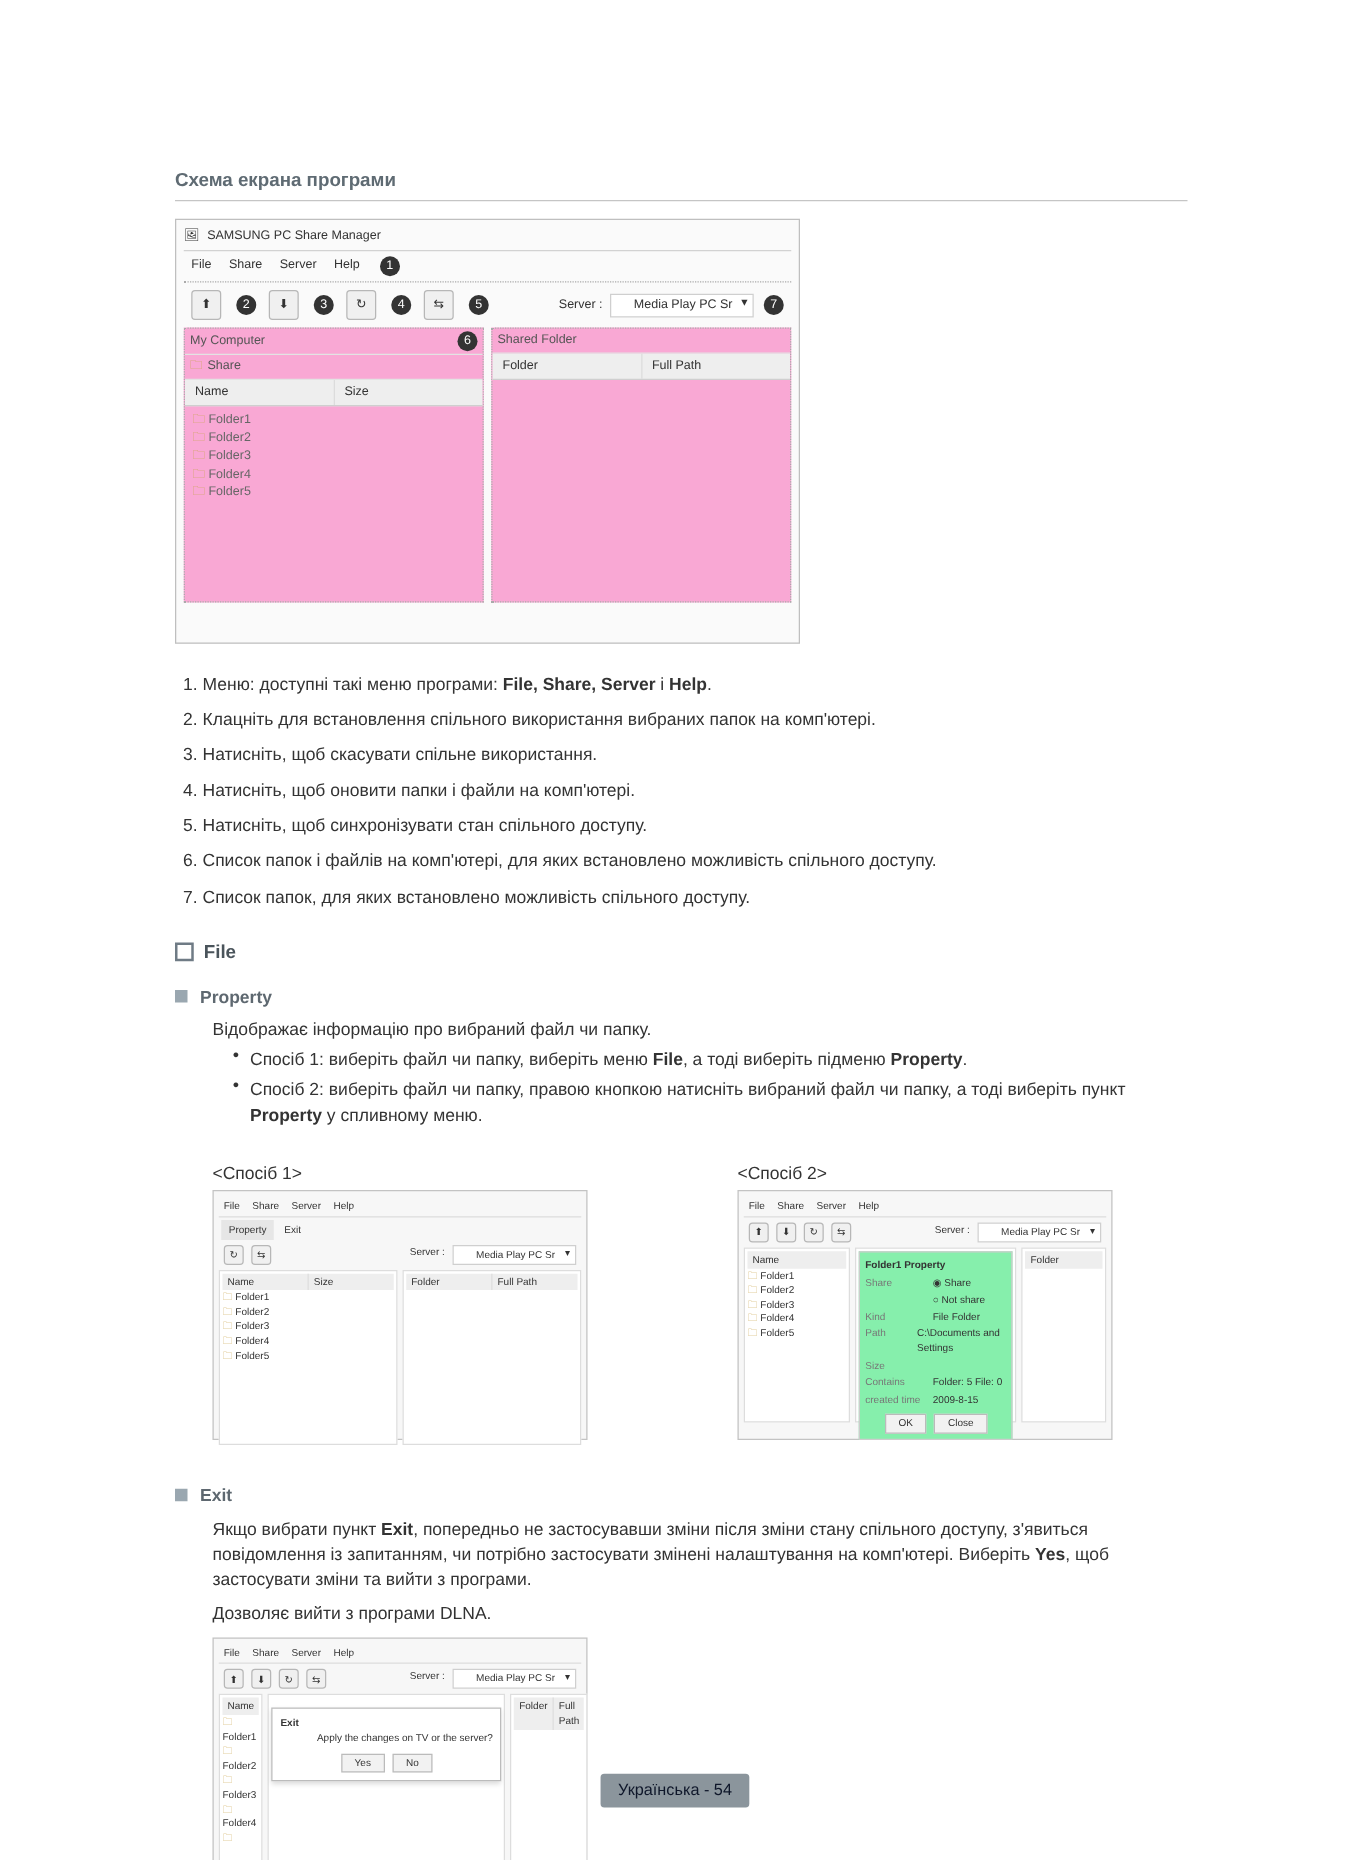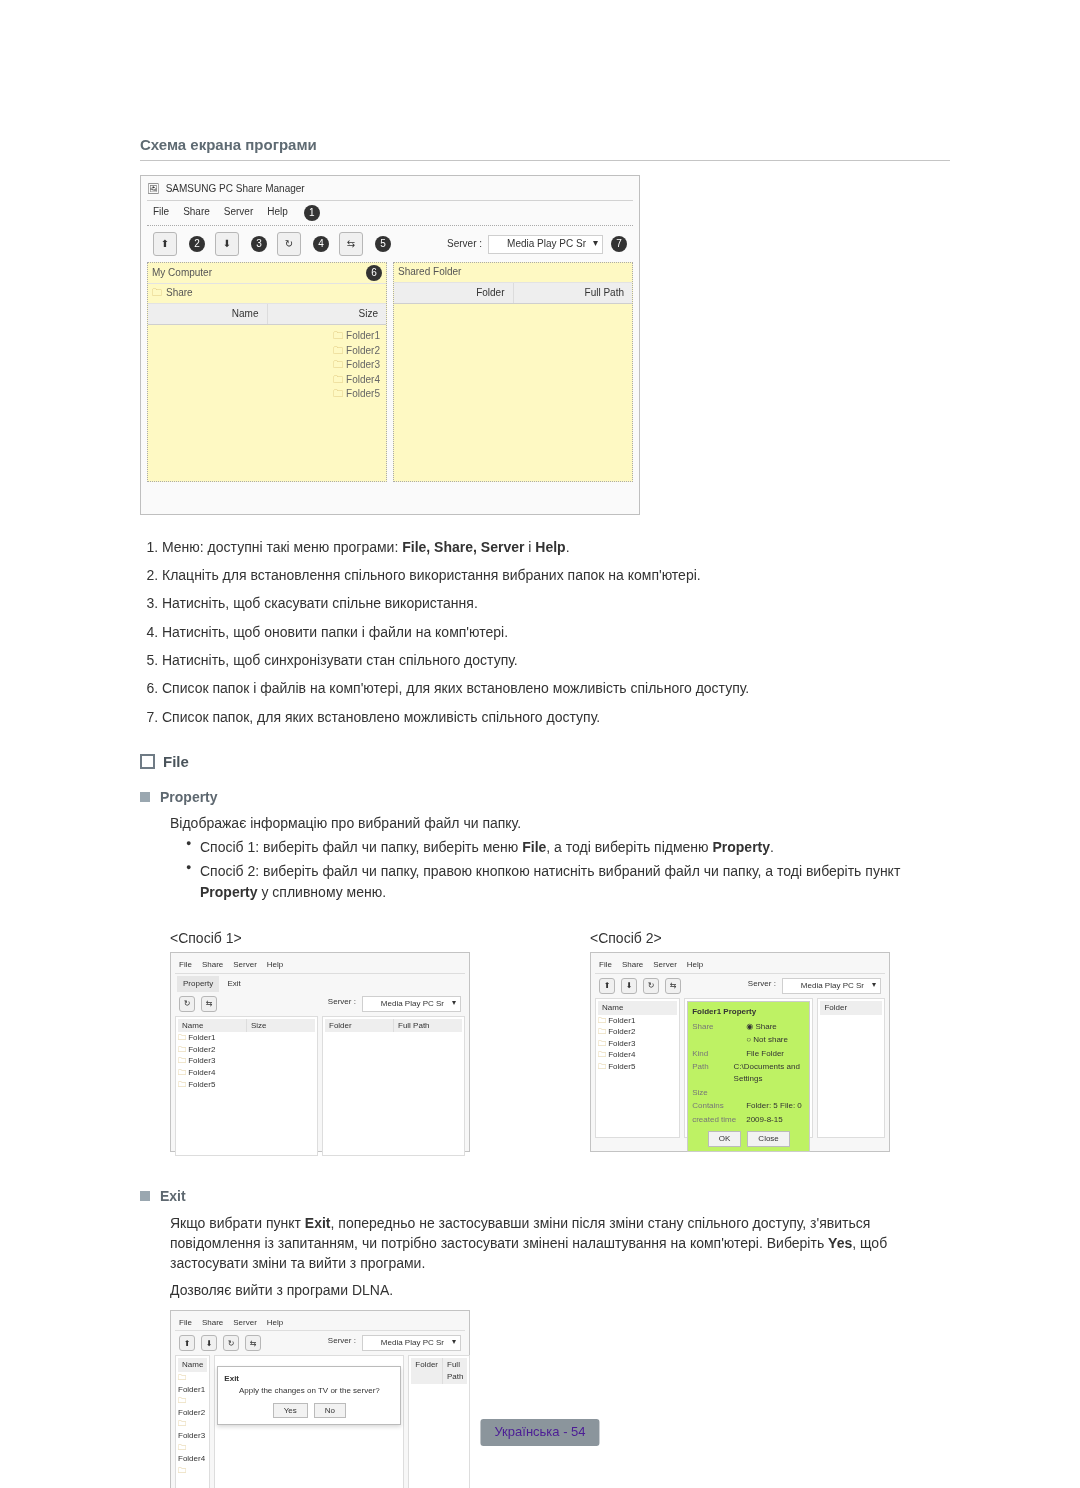--- a/index.html
+++ b/index.html
@@ -72,22 +72,22 @@
     display:flex; align-items:center; justify-content:center;
     background:#f0f0f0;
   }
   .numcirc {
     width:16px; height:16px; border-radius:50%; background:#333;
     color:#fff; font-size:10px; display:inline-flex;
     align-items:center; justify-content:center; margin-left:2px;
   }
   .shot-body { display:flex; gap:6px; height:220px; }
   .panel {
-    border:1px dotted #aaa; flex:1; background:#fef9c3;
-    display:flex; flex-direction:column;text-align:right;
+    border:1px dotted #aaa; flex:1; background:#f9a8d4;
+    display:flex; flex-direction:column;
   }
   .panel-head {
     display:flex; background:#eee; border-bottom:1px solid #cfcfcf;
     font-size:10px;
   }
   .panel-head span { padding:3px 8px; flex:1; border-right:1px solid #dcdcdc; }
   .panel-head span:last-child{border-right:none;}
   .panel-list { padding:4px 6px; font-size:10px; color:#666; }
   .panel-label {
     font-size:10px; color:#555; padding:2px 4px; border-bottom:1px solid #e3e3e3;
@@ -126,34 +126,34 @@
     background:#f7f7f7; font-size:8px; padding:4px; box-sizing:border-box;
   }
   .mini-shot .m-menu{display:flex; gap:10px; padding:2px 4px; border-bottom:1px solid #ddd;}
   .mini-shot .m-tools{display:flex; gap:6px; padding:4px;}
   .mini-shot .m-body{display:flex; gap:4px; height:140px;}
   .mini-shot .m-panel{border:1px solid #ddd; flex:1; background:#fff; padding:2px;}
   .mini-shot .tool{width:14px; height:14px;}
   .m-head{display:flex; background:#eee; font-size:8px;}
   .m-head span{flex:1; padding:1px 4px; border-right:1px solid #ddd;}
   .m-head span:last-child{border-right:none;}
-  .prop-box{border:1px solid #ccc; background:#bef264; padding:4px; font-size:8px;}
+  .prop-box{border:1px solid #ccc; background:#86efac; padding:4px; font-size:8px;}
   .prop-box .row{display:flex; gap:6px; margin-bottom:2px;}
   .prop-box .k{color:#777; width:48px;}
   .prop-btns{display:flex; gap:6px; justify-content:center; margin-top:6px;}
   .btn{border:1px solid #bbb; background:#f2f2f2; padding:1px 10px; font-size:8px;}
   .dialog{border:1px solid #bbb; background:#fff; padding:6px; font-size:8px;
     box-shadow:0 2px 4px rgba(0,0,0,.15); width:170px;}
-  .dialog .row{text-align:center; margin-bottom:6px;}
+  .dialog .row{text-align:right; margin-bottom:6px;}
   .srv-label { margin-left:auto; display:flex; align-items:center; gap:6px; font-size:10px;}
   .srv-sel { border:1px solid #cfcfcf; background:#fff; padding:1px 16px 1px 18px; position:relative;}
   .srv-sel:after{content:"▾"; position:absolute; right:4px; top:0;}
   .footer-pill {
     position:absolute; left:50%; transform:translateX(-50%);
-    bottom:42px; background:#8b959c; color:#4c1d95;
+    bottom:42px; background:#8b959c; color:#0f172a;
     padding:4px 14px; border-radius:3px; font-size:13px;
   }
   .para { margin:6px 0 0 30px; }
 </style>
 </head>
 <body>
 
 <div class="page">
 
 

